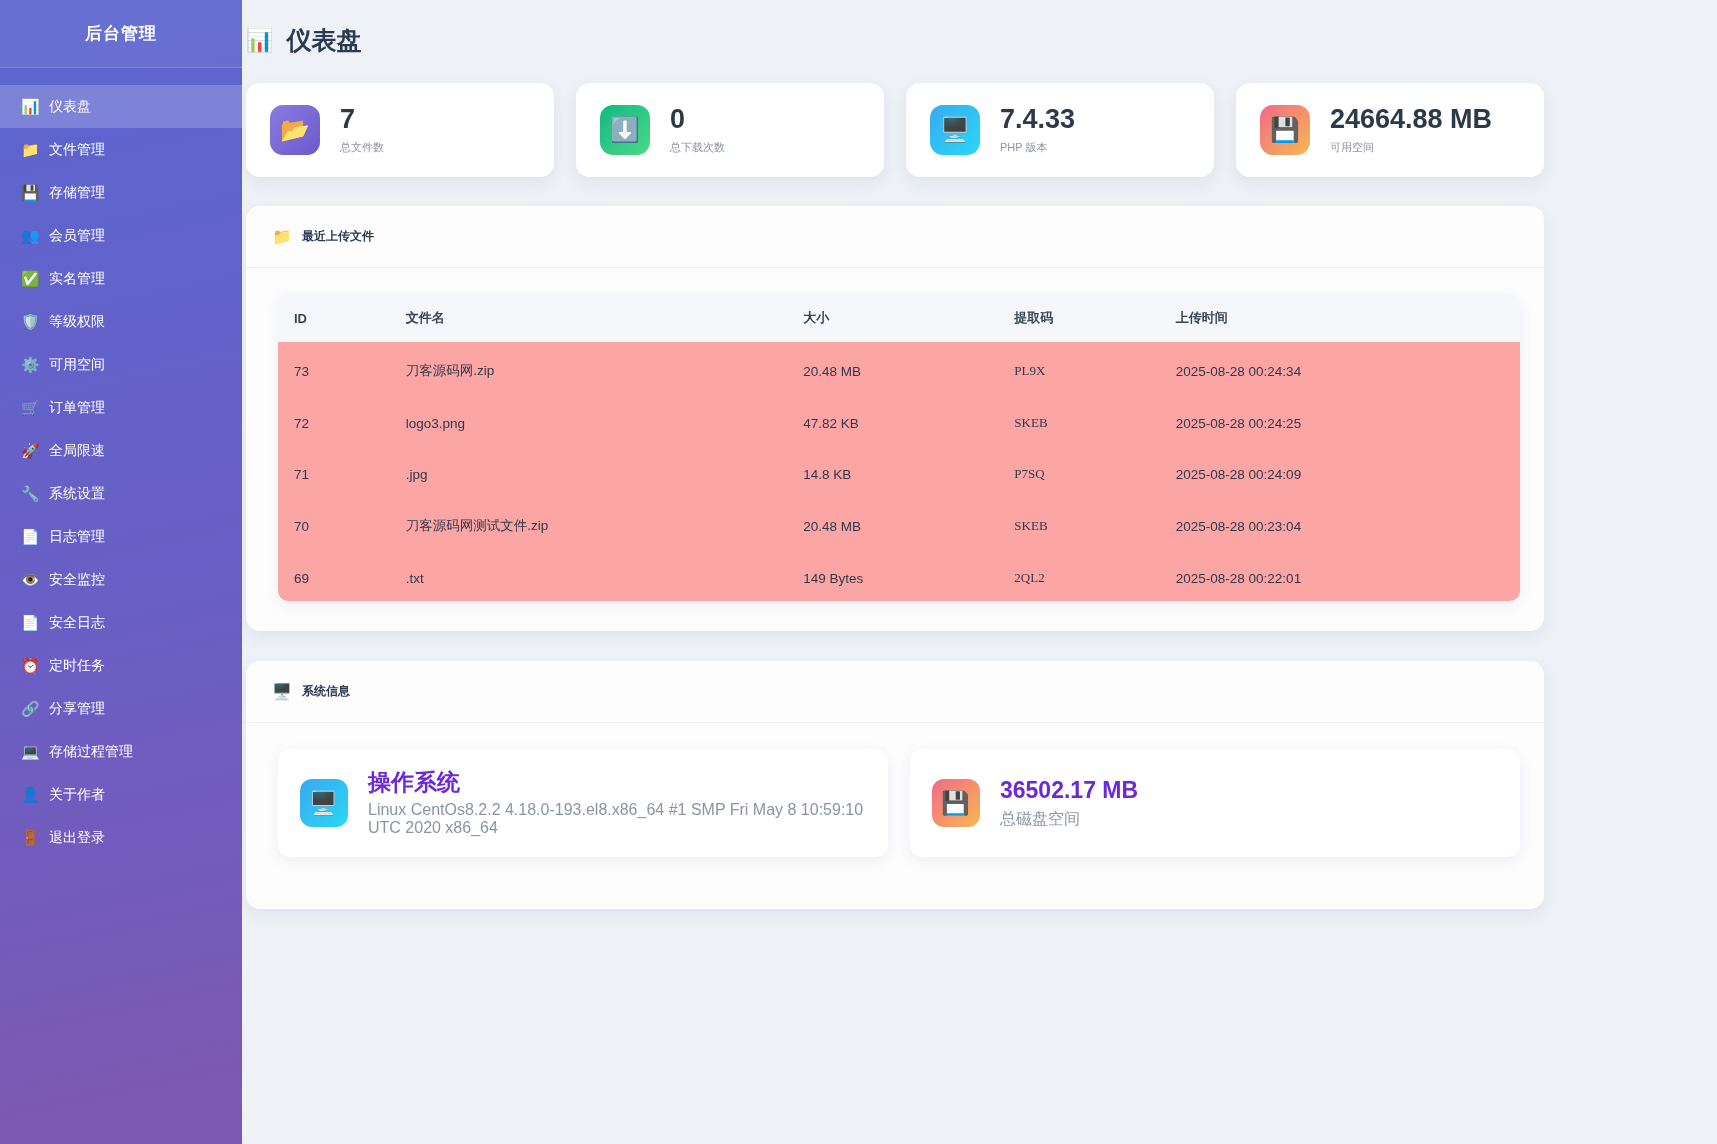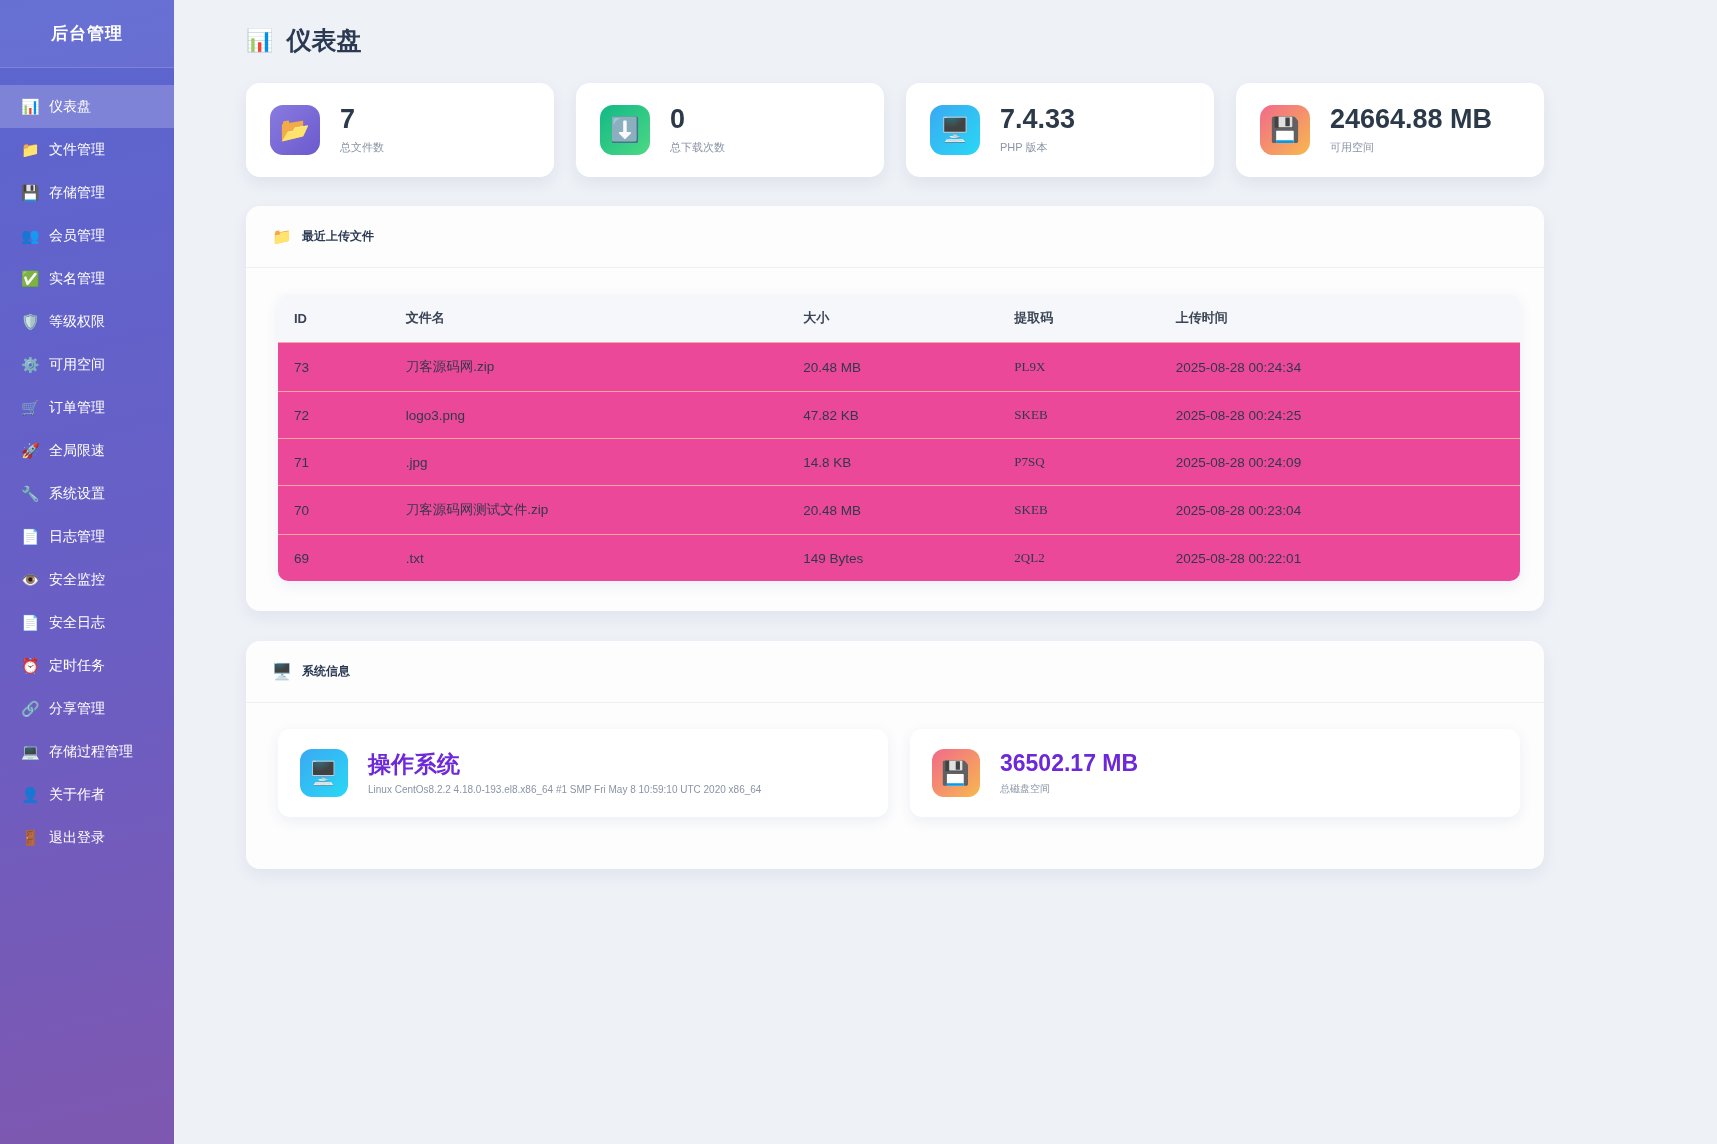--- a/index.html
+++ b/index.html
@@ -4,21 +4,21 @@
 <style>
   * { margin:0; padding:0; box-sizing:border-box; }
   html,body { width:1717px; height:1144px; overflow:hidden; }
   body {
     font-family:"Liberation Sans","DejaVu Sans",sans-serif;
     background:#eef1f6;
     color:#2f3d52;
   }
   
   .sidebar {
-    position:fixed; left:0; top:0; width:174px; height:1144px;
+    position:fixed; left:0; top:0; width:242px; height:1144px;
     background:linear-gradient(168deg,#5b66d0 0%,#6a5ec4 55%,#7e58b0 100%);
     color:#fff;
   }
   .sidebar-title {
     height:68px; display:flex; align-items:center; justify-content:center;
     font-size:17px; font-weight:bold; letter-spacing:1px;
     background:rgba(255,255,255,0.07);
     border-bottom:1px solid rgba(255,255,255,0.14);
   }
   .nav { padding-top:17px; }
@@ -65,41 +65,41 @@
     background:#fff; border-radius:10px; overflow:hidden;
     box-shadow:0 4px 14px rgba(44,62,110,0.08);
   }
   table { width:100%; border-collapse:collapse; table-layout:fixed; }
   thead th {
     background:#f6f7fa; text-align:left; font-size:13px; font-weight:bold;
     color:#3a4454; padding:15px 16px;
   }
   tbody td {
     padding:15px 16px; font-size:13.5px; color:#30394a;
-    border-top:1px solid #fca5a5; background:#ec4899;
+    border-top:5px solid #fca5a5; background:#fca5a5;
   }
   th.c-id, td.c-id { width:9%; }
   th.c-name, td.c-name { width:32%; }
   th.c-size, td.c-size { width:17%; }
   th.c-code, td.c-code { width:13%; }
   th.c-time, td.c-time { width:29%; }
   td.c-code { font-family:Liberation Serif, serif; font-size:13px; }
   
   .sys-grid { display:grid; grid-template-columns:1fr 1fr; gap:22px; padding-bottom:22px; }
   .sys-card {
     background:#fff; border-radius:12px; padding:20px 22px;
     box-shadow:0 4px 14px rgba(44,62,110,0.08);
     display:flex; align-items:center; gap:20px;
   }
   .sys-icon {
     width:48px; height:48px; border-radius:12px; flex:0 0 48px;
     display:flex; align-items:center; justify-content:center; font-size:23px;
   }
   .sys-title { font-size:23px; font-weight:bold; color:#6d28d9; line-height:1.15; }
-  .sys-desc { font-size:10px; color:#8a94a6; margin-top:6px; }
+  .sys-desc { font-size:16px; color:#8a94a6; margin-top:6px; }
 </style>
 </head>
 <body>
 
 <aside class="sidebar">
   <div class="sidebar-title">后台管理</div>
   <nav class="nav">
   <div class="nav-item active">
     <span class="ni-icon">📊</span>
     <span class="ni-label">仪表盘</span>

